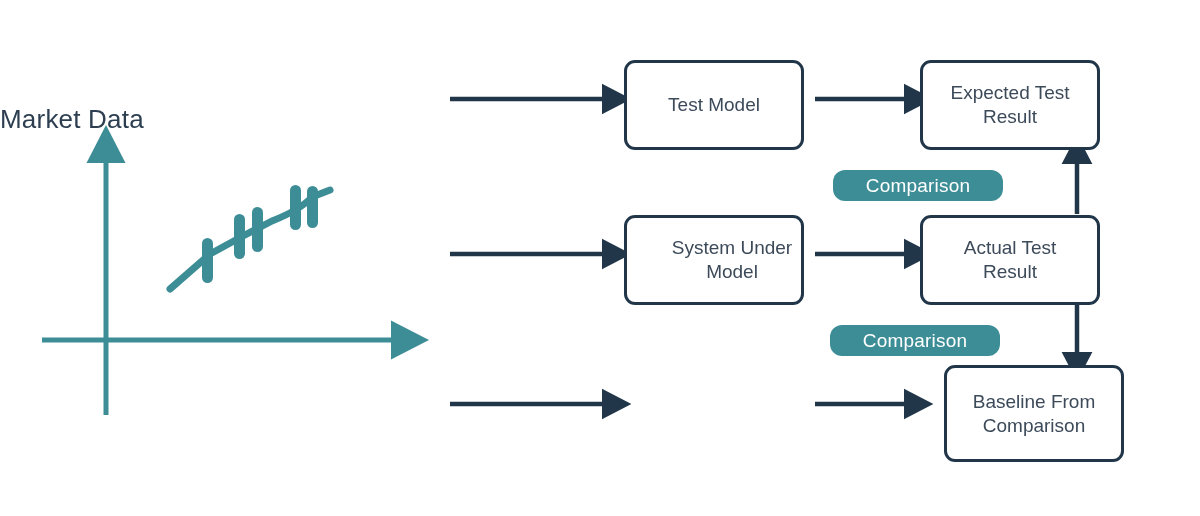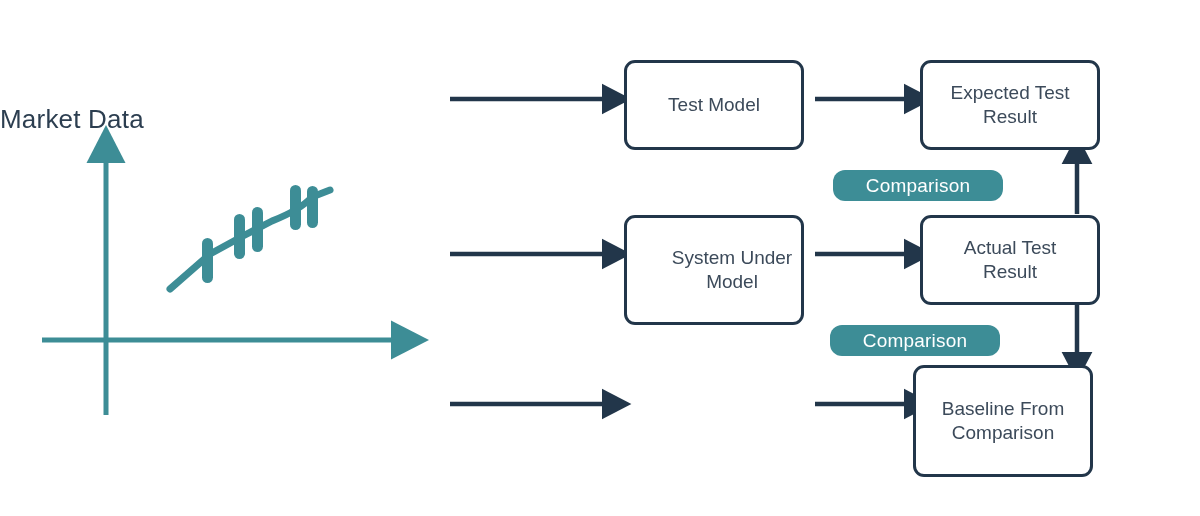--- a/index.html
+++ b/index.html
@@ -149,36 +149,36 @@
       <span>Test Model</span>
     </div>
 
     <div class="node" style="left:920px; top:60px; width:180px; height:90px;text-align:center;">
       <span>
         <span>Expected Test</span><br>
         <span>Result</span>
       </span>
     </div>
 
-    <div class="node" style="left:624px; top:215px; width:180px; height:110px;padding-left:44px;">
+    <div class="node" style="left:624px; top:215px; width:180px; height:90px;padding-left:44px;">
       <span>
         <span>System Under</span><br>
         <span>Model</span>
       </span>
     </div>
 
     <div class="node" style="left:920px; top:215px; width:180px; height:90px;">
       <span>
         <span>Actual Test</span><br>
         <span>Result</span>
       </span>
     </div>
 
 
-    <div class="node" style="left:913px; top:365px; width:180px; height:112px;">
+    <div class="node" style="left:944px; top:365px; width:180px; height:97px;">
       <span>
         <span>Baseline From</span><br>
         <span>Comparison</span>
       </span>
     </div>
 
     <div class="badge" style="left:833px; top:170px; width:170px; height:31px;">
       <span>Comparison</span>
     </div>
 

